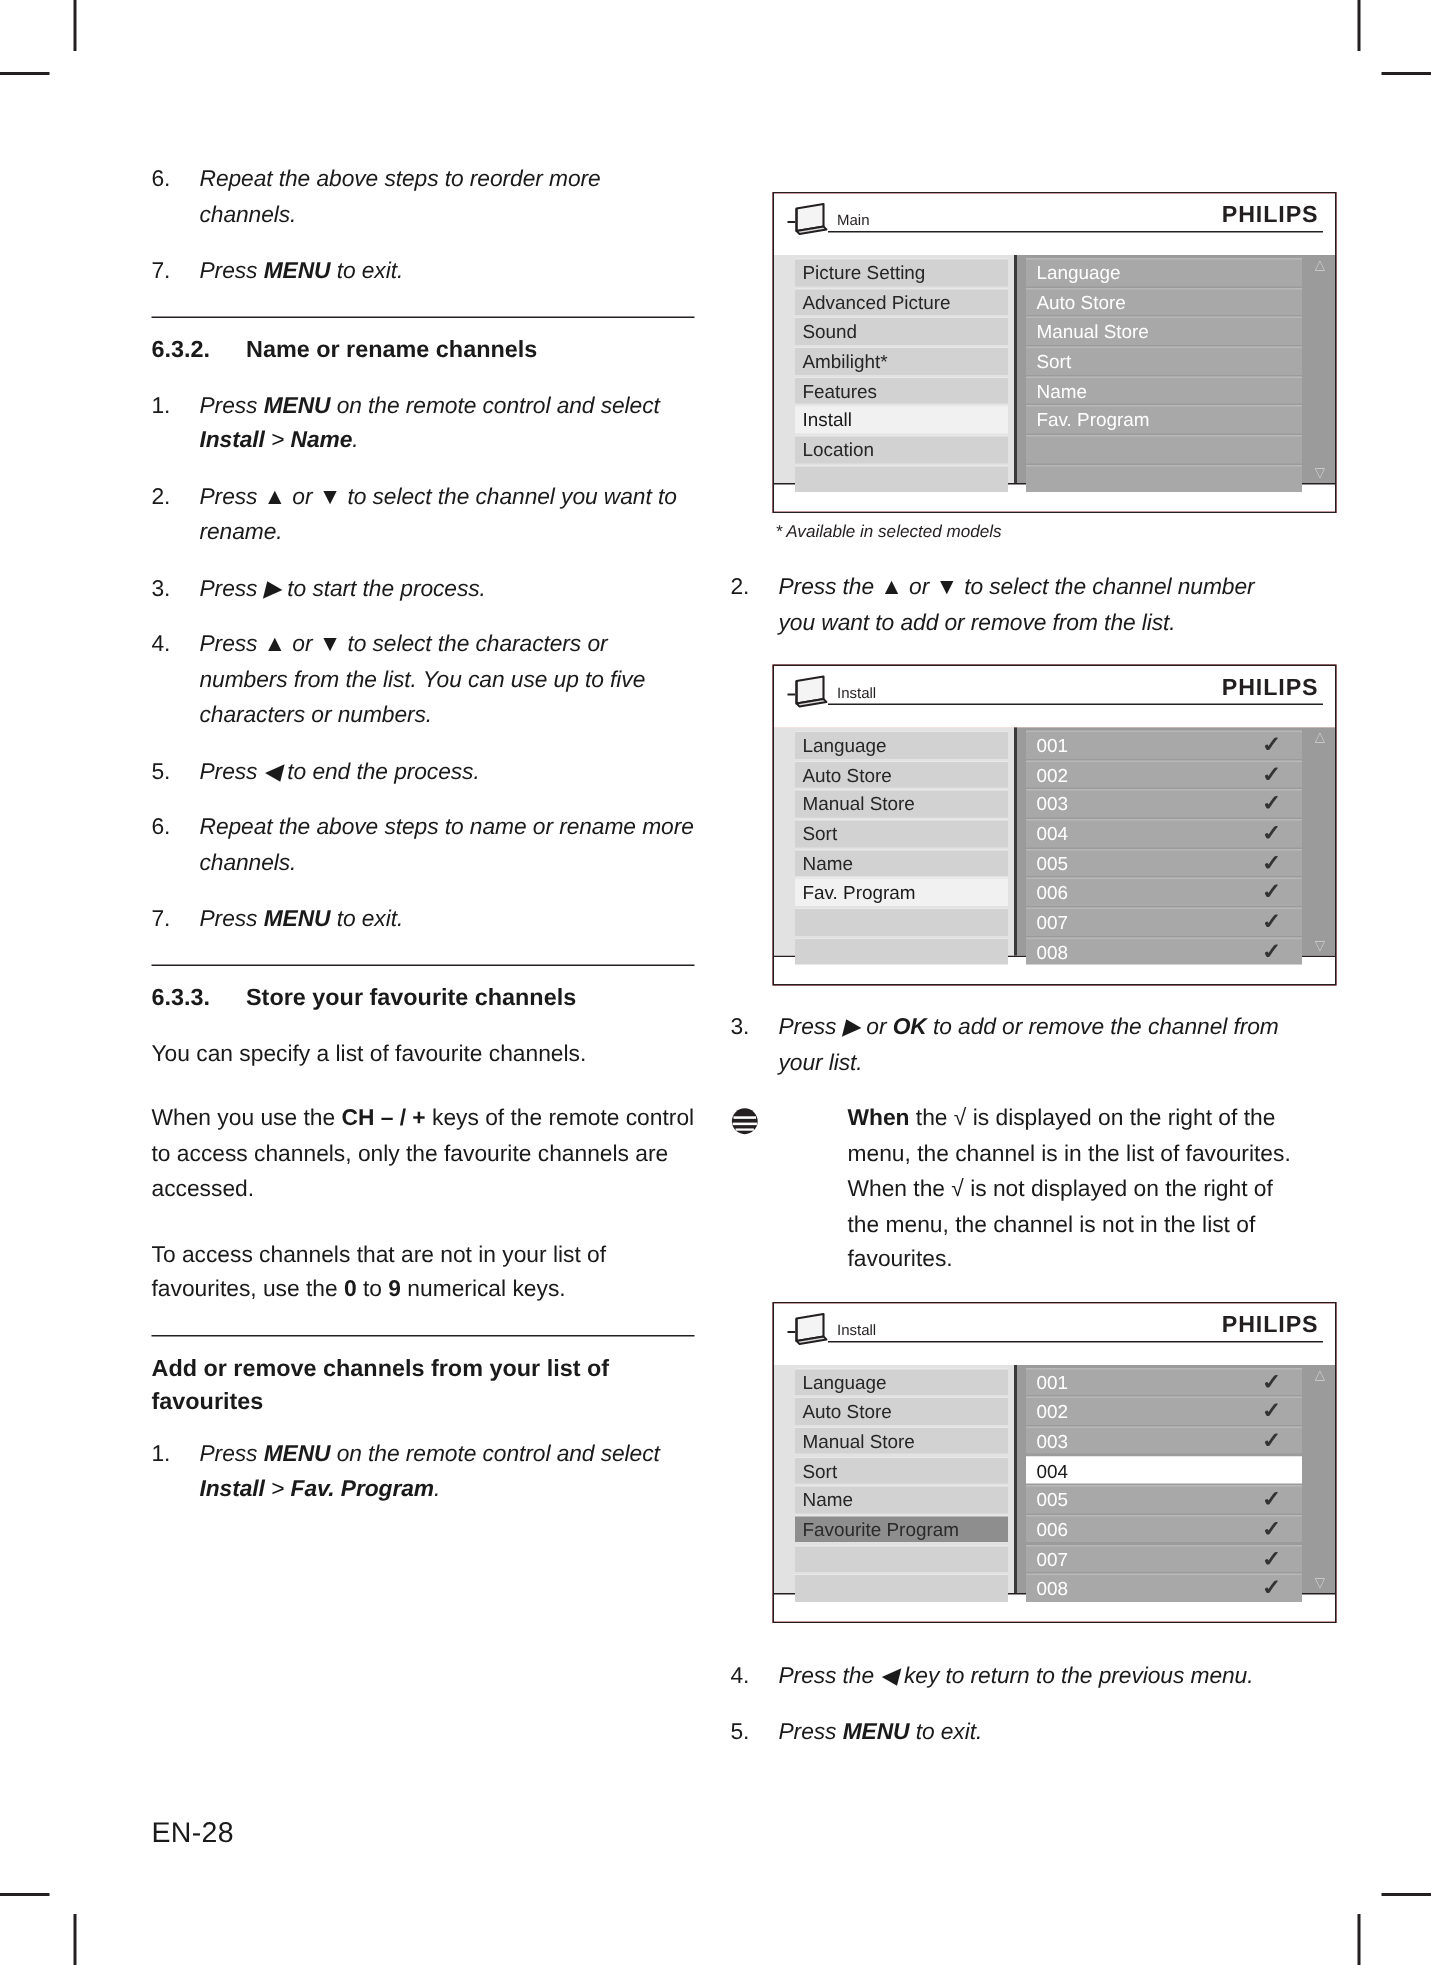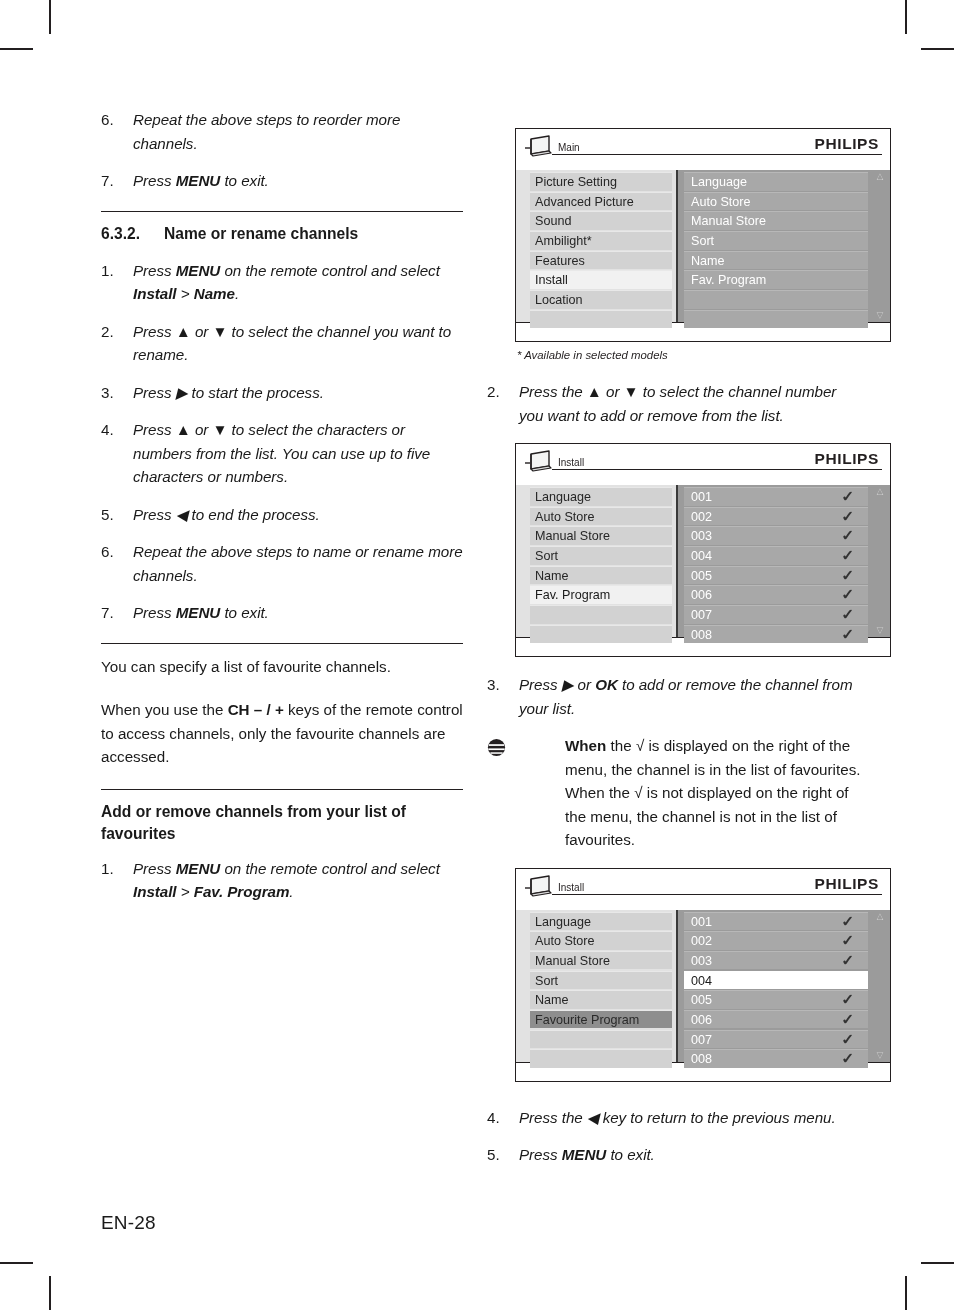--- a/index.html
+++ b/index.html
@@ -310,25 +310,29 @@
       <span class="body">Repeat the above steps to name or rename more channels.</span>
     </div>
 
     <div class="step" style="margin-bottom:18px;">
       <span class="num">7.</span>
       <span class="body"><span>Press </span><b>MENU</b><span> to exit.</span></span>
     </div>
 
     <div class="rule"></div>
 
+    <h3 class="sub">
+      <span class="secnum">6.3.3.</span><span>Store your favourite channels</span>
+    </h3>
 
     <div class="para" style="margin-bottom:20px;">You can specify a list of favourite channels.</div>
 
     <div class="para" style="margin-bottom:20px;"><span>When you use the </span><b>CH – / +</b><span> keys of the remote control to access channels, only the favourite channels are accessed.</span></div>
 
+    <div class="para" style="margin-bottom:18px;"><span>To access channels that are not in your list of favourites, use the </span><b>0</b><span> to </span><b>9</b><span> numerical keys.</span></div>
 
     <div class="rule"></div>
 
     <h4 class="bold-head">Add or remove channels from your list of favourites</h4>
 
     <div class="step">
       <span class="num">1.</span>
       <span class="body"><span>Press </span><b>MENU</b><span> on the remote control and select </span><b>Install</b><span> &gt; </span><b>Fav. Program</b><span>.</span></span>
     </div>
 

